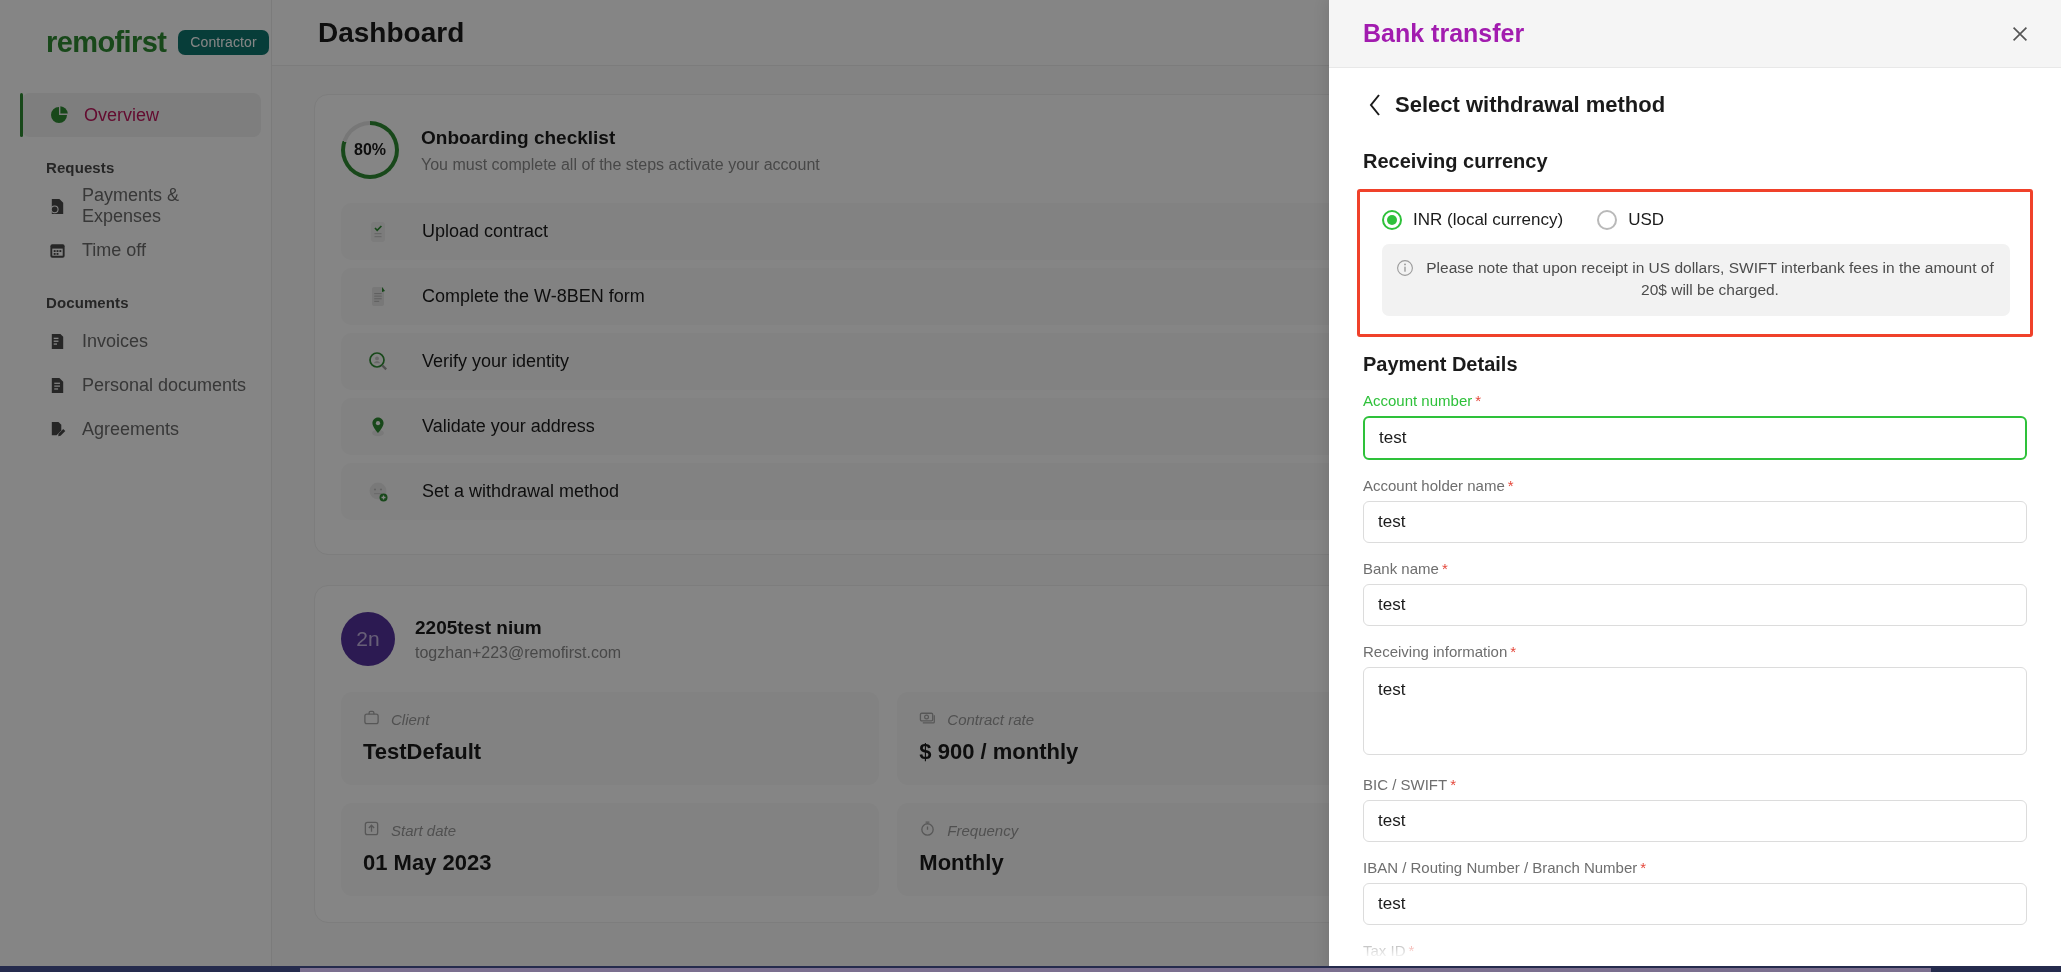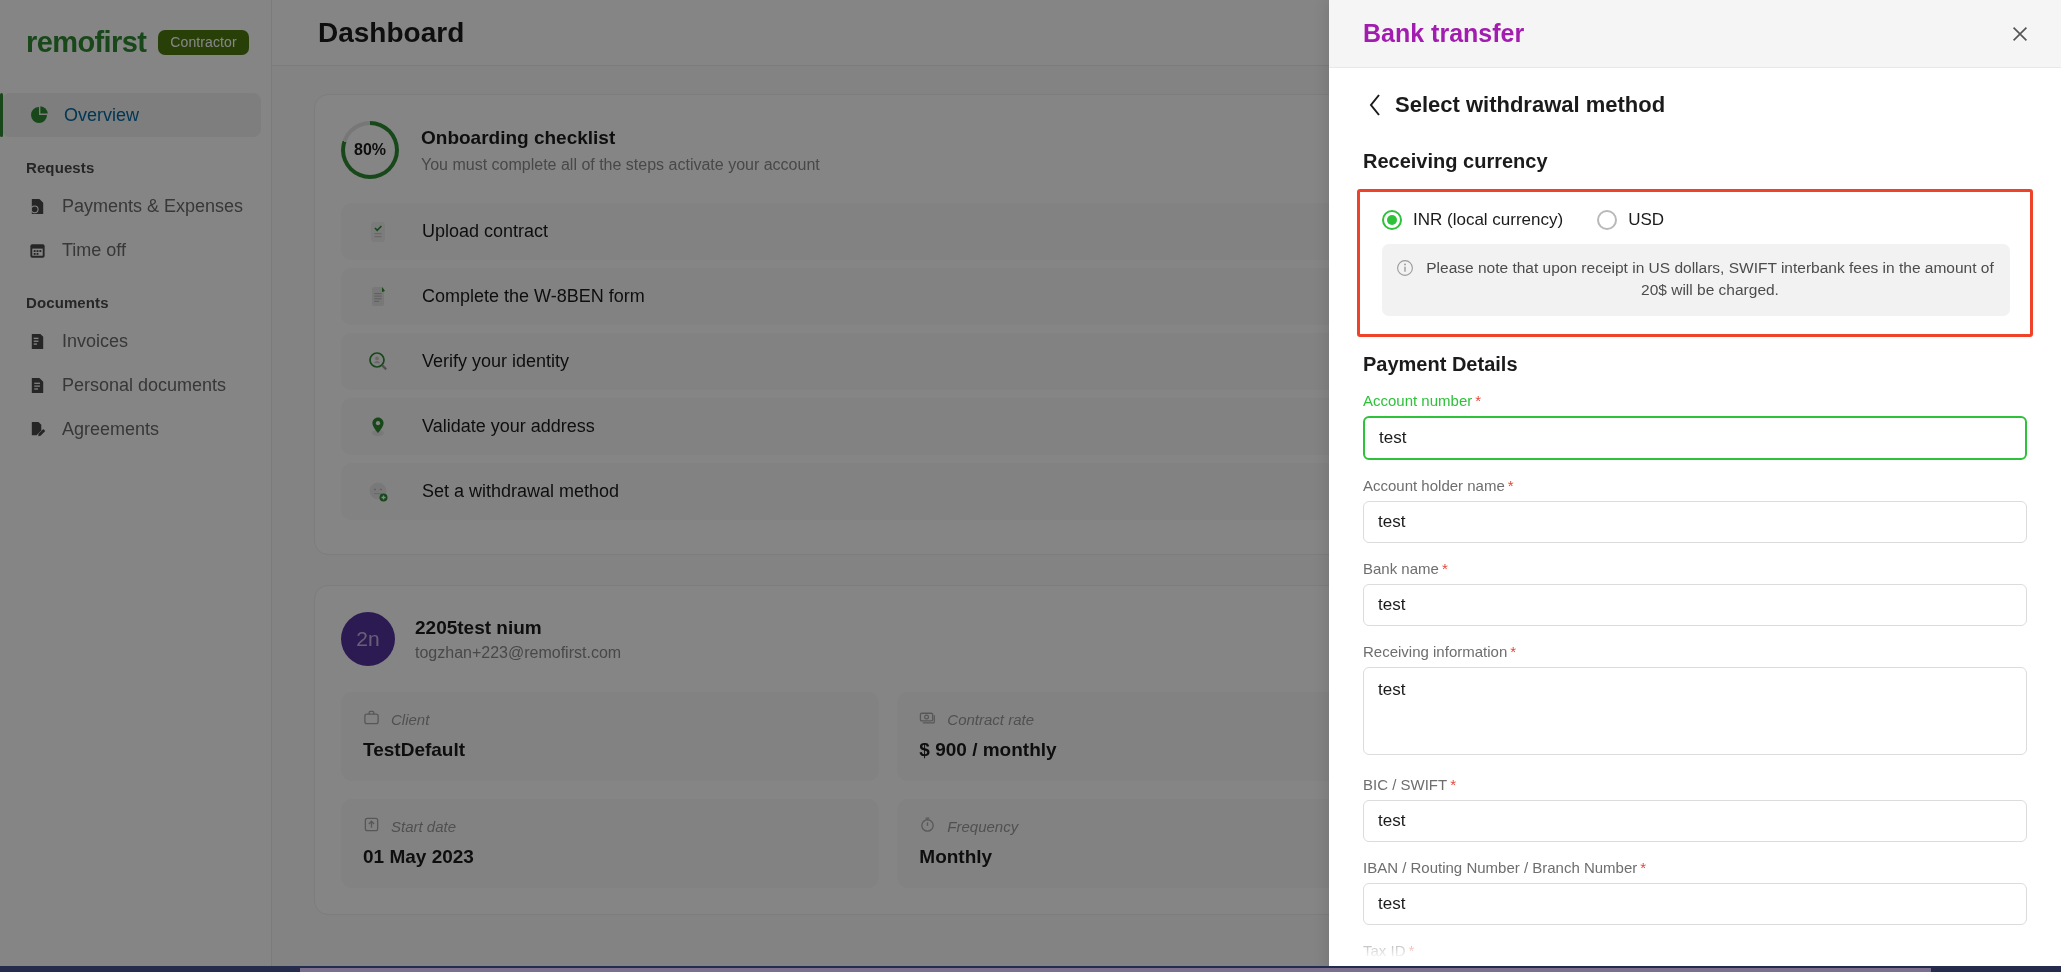--- a/index.html
+++ b/index.html
@@ -23,38 +23,38 @@
     z-index: 40;
     pointer-events: none;
   }
 
   
   .sidebar {
     width: 272px; flex: 0 0 272px;
     background: #ffffff;
     border-right: 1px solid #ececec;
     position: relative;
-    display: flex; flex-direction: column;
+    display: flex; flex-direction: column; padding-left: 20px;
   }
   .brand-row { display: flex; align-items: center; gap: 12px; padding: 26px 0 0 26px; }
   .logo-text { font-size: 29px; font-weight: 700; color: #2e8b32; letter-spacing: -0.6px; }
   .role-chip {
-    background: #4d7c0f; color: #ffffff; font-size: 14px; font-weight: 400;
+    background: #0f766e; color: #ffffff; font-size: 14px; font-weight: 400;
     padding: 4px 12px 5px; border-radius: 7px; letter-spacing: 0.1px;
   }
 
   .nav { margin-top: 34px; }
   .nav-item {
     display: flex; align-items: center; gap: 14px;
     height: 44px; padding-left: 26px; margin: 0 10px 0 0;
     color: #6b6b6b; font-size: 18px; border-radius: 8px;
     position: relative;
   }
   .nav-item.active {
-    background: #f1f1f1; color: #0369a1; font-weight: 400;
+    background: #f1f1f1; color: #be185d; font-weight: 400;
     margin-left: 2px;
   }
   .nav-item.active::before {
     content: ""; position: absolute; left: -2px; top: 0; bottom: 0;
     width: 3px; background: #2e8b32; border-radius: 2px;
   }
   .nav-icon { width: 22px; height: 22px; display: flex; align-items: center; justify-content: center; flex: 0 0 22px; }
   .nav-group-label {
     font-size: 15px; color: #4a4a4a; font-weight: 700;
     padding: 22px 0 8px 26px; letter-spacing: 0.1px;
@@ -110,21 +110,21 @@
     background: #55339e; color: #c6b6e4; font-size: 21px;
     display: flex; align-items: center; justify-content: center;
   }
   .profile-name { font-size: 19px; font-weight: 700; color: #1b1b1b; margin-bottom: 5px; }
   .profile-email { font-size: 16px; color: #8b8b8b; }
 
   .detail-grid { display: grid; grid-template-columns: 1fr 1fr 1fr; gap: 18px; }
   .detail-card { background: #fafafa; border-radius: 11px; padding: 17px 22px 20px; }
   .detail-head { display: flex; align-items: center; gap: 11px; margin-bottom: 9px; }
   .detail-label { font-size: 15px; color: #9a9a9a; font-style: italic; }
-  .detail-value { font-size: 19px; font-weight: 700; color: #1b1b1b; }
+  .detail-value { font-size: 22px; font-weight: 700; color: #1b1b1b; }
 
   
   .panel {
     position: absolute; right: 0; top: 0; width: 732px; height: 972px;
     background: #ffffff; z-index: 60;
     display: flex; flex-direction: column;
     box-shadow: -2px 0 14px rgba(0,0,0,0.10);
   }
   .panel-header {
     height: 68px; flex: 0 0 68px; background: #f5f5f5;

